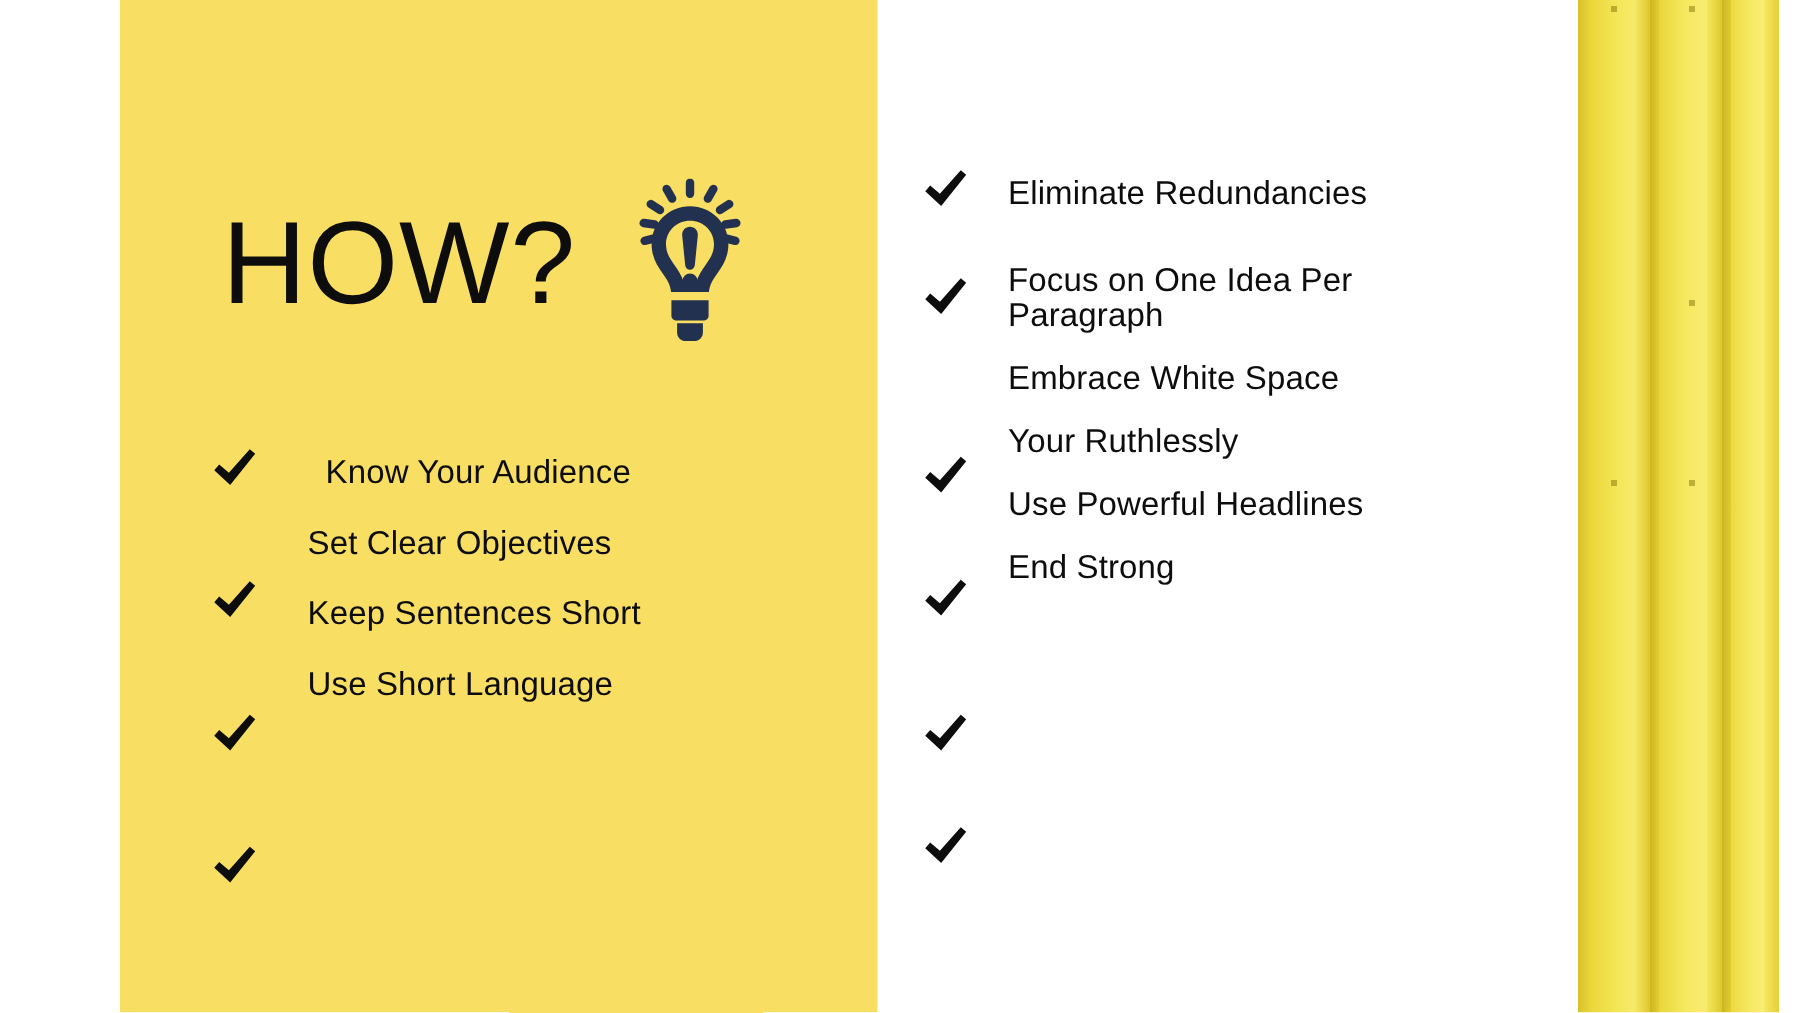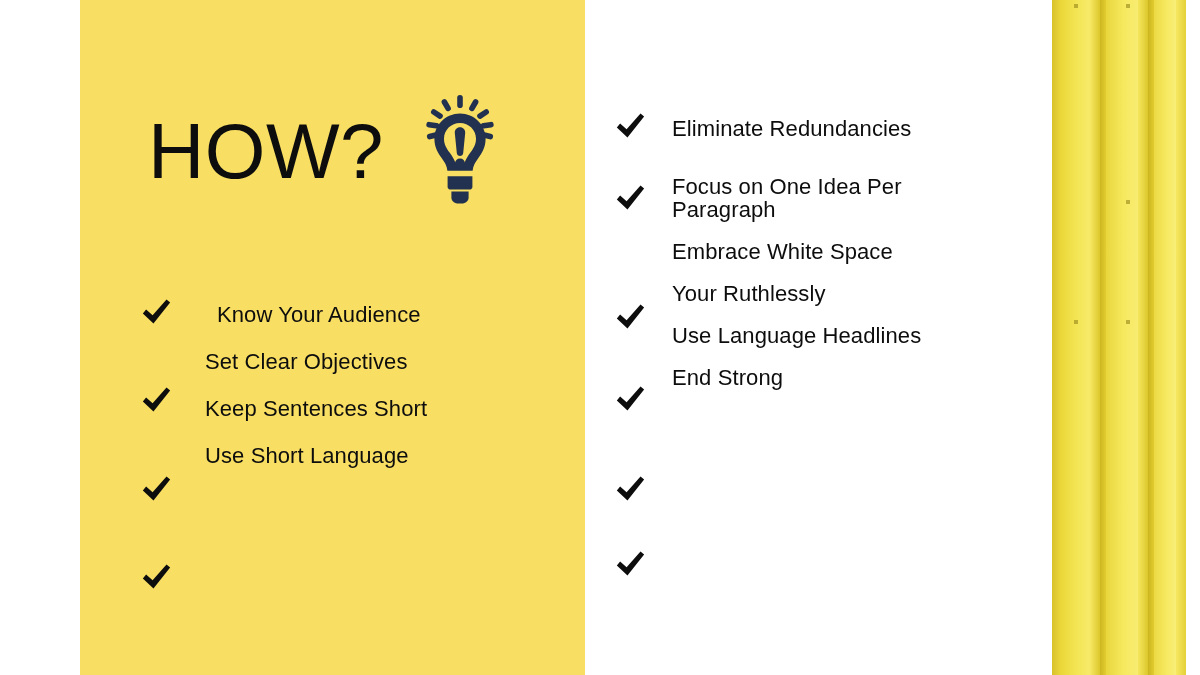--- a/index.html
+++ b/index.html
@@ -26,21 +26,21 @@
     top: 0;
     width: 505px;
     height: 675px;
     background: #f8de63;
   }
 
   
   .heading-row {
     position: absolute;
     left: 148px;
-    top: 96px;
+    top: 120px;
     width: 370px;
     height: 110px;
     display: flex;
     align-items: center;
     text-align: right;
   }
   .heading-text {
     font-family: "Liberation Sans", sans-serif;
     font-size: 78px;
     font-weight: 300;
@@ -212,21 +212,21 @@
         </svg>
     </div>
   </div>
 
   <div class="right-texts">
     <div class="list-text" style="top:0px;">Eliminate Redundancies</div>
     <div class="list-text" style="top:42px;margin-top:16px;">Focus on One Idea Per</div>
     <div class="list-text" style="top:81px;">Paragraph</div>
     <div class="list-text" style="top:123px;">Embrace White Space</div>
     <div class="list-text" style="top:165px;">Your Ruthlessly</div>
-    <div class="list-text" style="top:207px;">Use Language Headlines</div>
+    <div class="list-text" style="top:207px;">Use Powerful Headlines</div>
     <div class="list-text" style="top:249px;">End Strong</div>
   </div>
 
   <div class="photo-strip">
 
     <div class="rib" style="left:0px;   width:8px;  background:linear-gradient(90deg,#d8c22a,#e9d43a);"></div>
     <div class="rib" style="left:8px;   width:30px; background:linear-gradient(90deg,#ead637,#f4e657 60%,#f7ea6a);"></div>
     <div class="rib" style="left:38px;  width:10px; background:linear-gradient(90deg,#f6e864,#ddc72c);"></div>
     <div class="rib" style="left:48px;  width:6px;  background:linear-gradient(90deg,#cdb621,#e2cd30);"></div>
 

